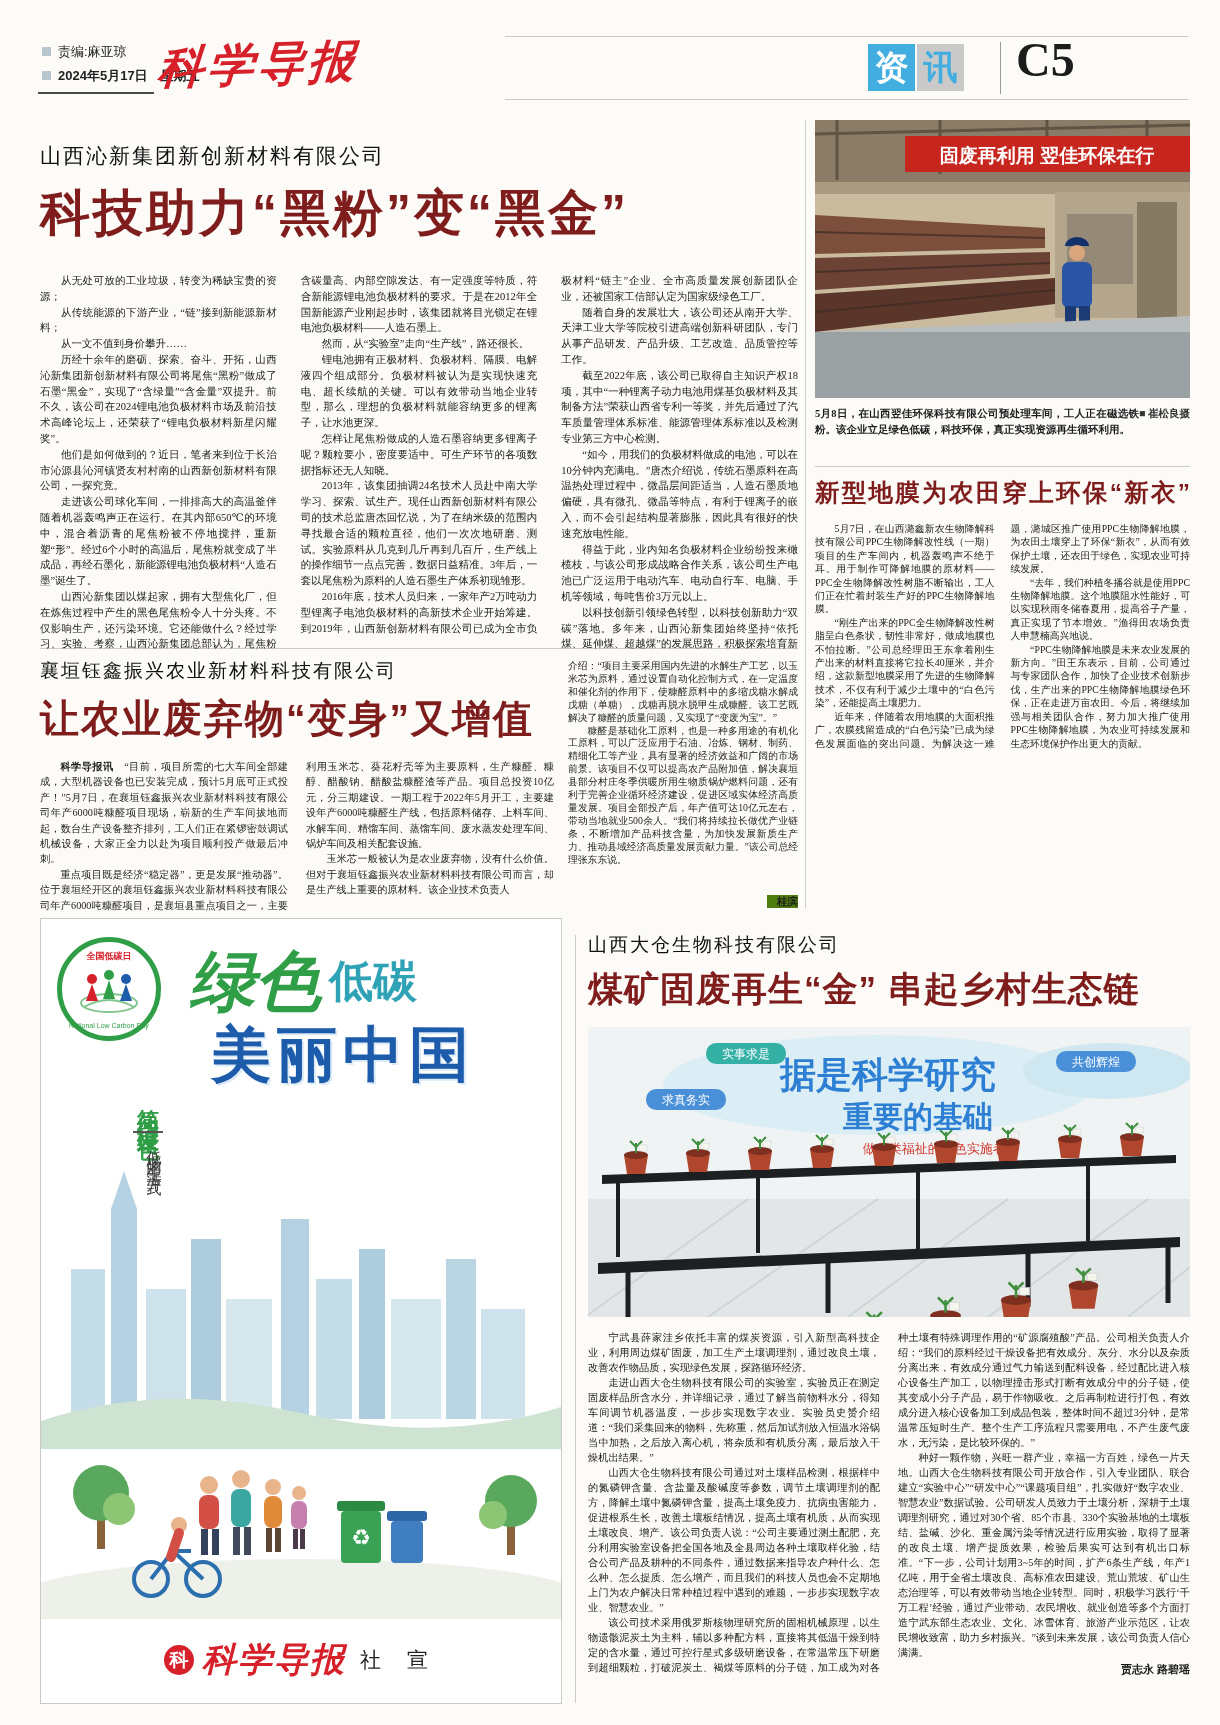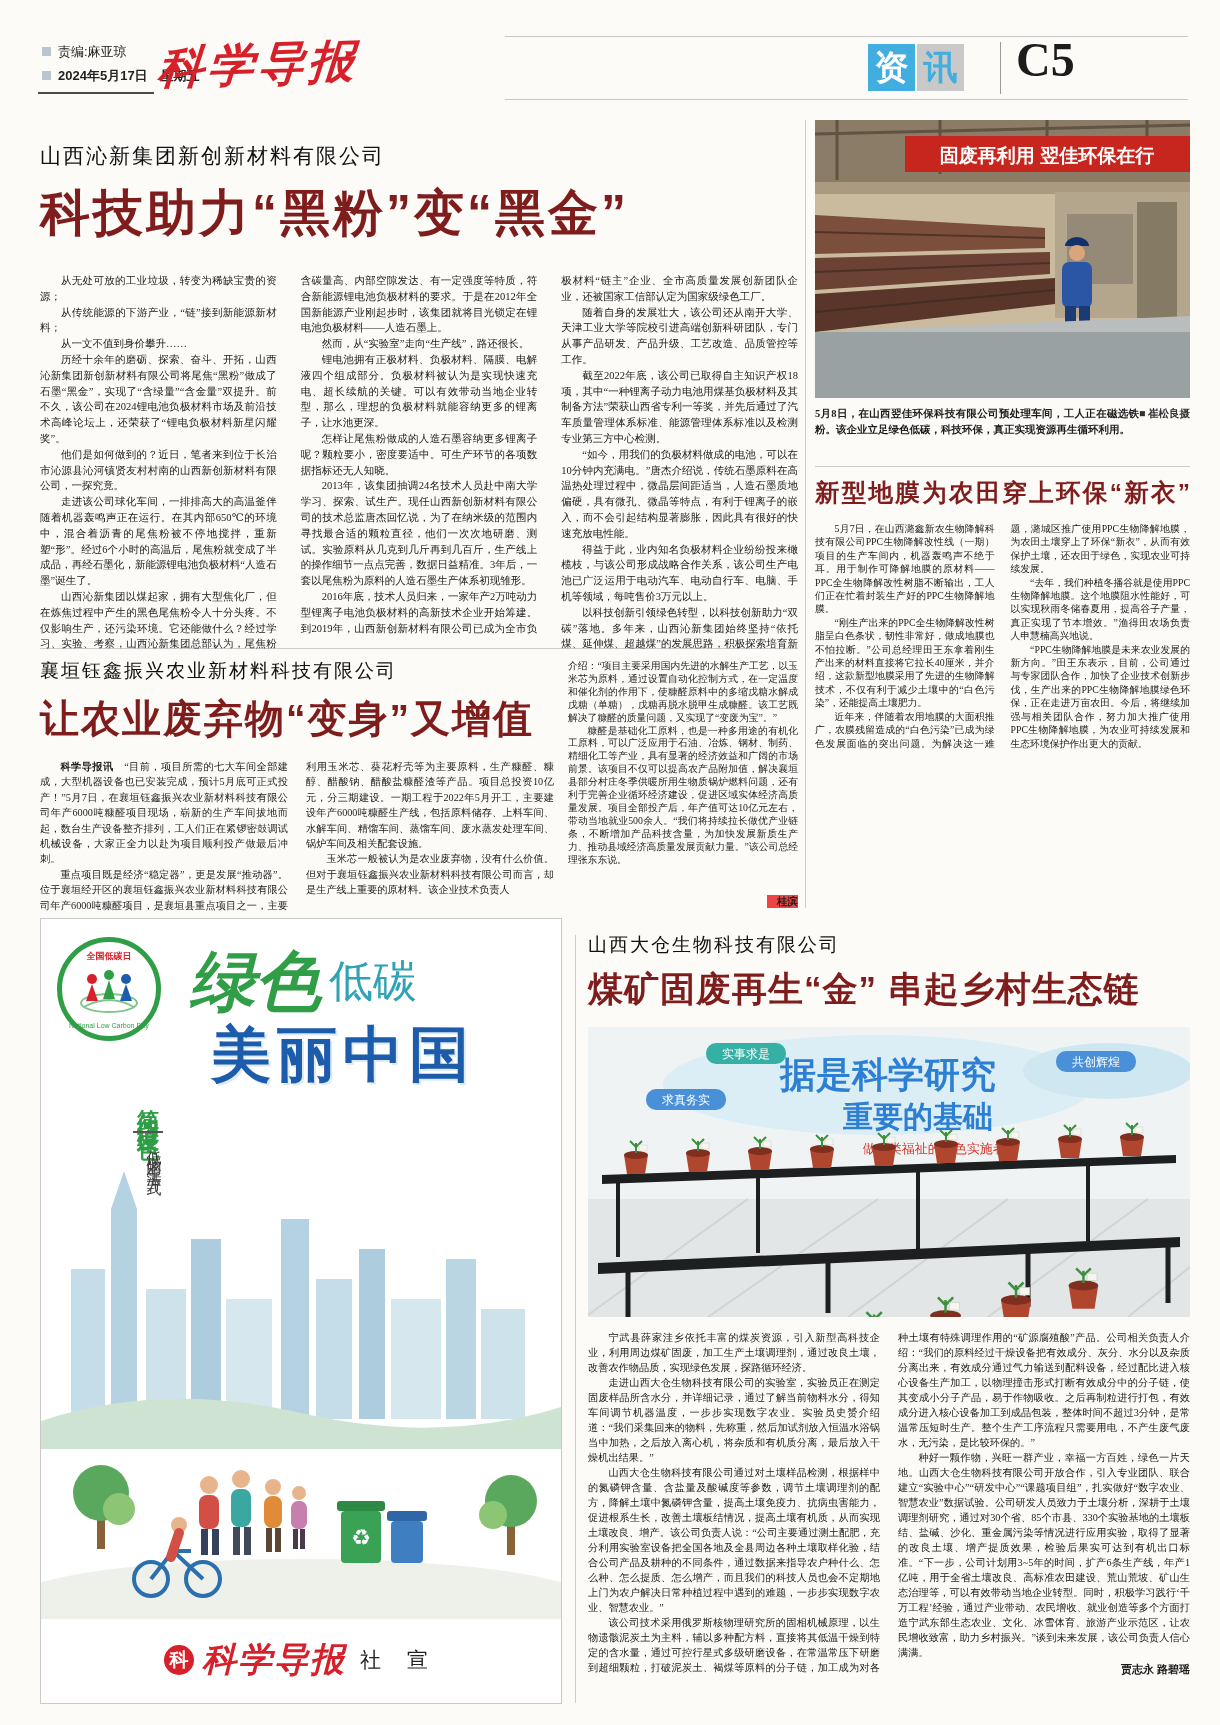--- a/index.html
+++ b/index.html
@@ -52,30 +52,30 @@
   #a3-left{position:absolute;left:0;top:0;width:514px;}
   #a3 .kicker{font-size:19px;}
   #a3 .headline{font-size:39px;letter-spacing:2px;margin-top:8px;}
   #a3-left-body{margin-top:13px;height:168px;column-count:2;column-gap:18px;
                 font-size:10.2px;line-height:15.4px;overflow:hidden;text-align:justify;}
   #a3-left-body p{text-indent:2em;}
   .lead-tag{font-family:"Liberation Sans",sans-serif;font-weight:bold;}
   #a3-right{position:absolute;right:0;top:2px;width:230px;height:248px;overflow:hidden;
             font-size:9.8px;line-height:12.9px;text-align:justify;}
   #a3-right p+p{text-indent:2em;}
-  #a3-byline{position:absolute;right:0;bottom:0;background:#ef4444;padding-left:10px;font-size:10.5px;}
+  #a3-byline{position:absolute;right:0;bottom:0;background:#4d7c0f;padding-left:10px;font-size:10.5px;}
   
   #ad{left:40px;top:918px;width:520px;height:784px;border:1px solid #c9c9c9;background:#ffffff;overflow:hidden;}
   #ad-logo{position:absolute;left:16px;top:18px;width:104px;height:104px;border:5px solid #2f9e46;
            border-radius:50%;box-sizing:border-box;text-align:center;}
   #ad-logo .lg-top{font-size:9px;color:#d6212b;font-weight:bold;margin-top:8px;font-family:"Liberation Sans",sans-serif;}
   #ad-logo .lg-bottom{font-size:7px;color:#2f9e46;position:absolute;bottom:7px;left:0;right:0;font-family:"Liberation Sans",sans-serif;}
   #ad-head1{position:absolute;left:148px;top:18px;white-space:nowrap;}
   #ad-head1 .g{font-size:66px;font-weight:900;font-style:italic;color:#2f9e46;font-family:"Liberation Serif",serif;}
-  #ad-head1 .t{font-size:44px;font-weight:400;color:#2fa3b5;font-family:"Liberation Sans",sans-serif;
+  #ad-head1 .t{font-size:44px;font-weight:700;color:#2fa3b5;font-family:"Liberation Sans",sans-serif;
                position:relative;top:-8px;left:8px;}
   #ad-head2{position:absolute;left:170px;top:96px;font-size:60px;font-weight:900;color:#1d5cab;
             letter-spacing:6px;font-family:"Liberation Sans",sans-serif;text-shadow:2px 2px 0 #dcebf7;}
   #ad-vert{position:absolute;left:92px;top:172px;height:230px;writing-mode:vertical-rl;display:flex;}
   #ad-vert .v1{font-size:22px;font-weight:bold;color:#2f9e46;letter-spacing:6px;font-family:"Liberation Sans",sans-serif;}
   #ad-vert .v2{font-size:15px;color:#3a3a3a;letter-spacing:5px;border-top:2px solid #555;
                padding-top:6px;margin-top:4px;font-family:"Liberation Sans",sans-serif;}
   #ad-sky{position:absolute;left:0;top:230px;width:520px;height:300px;}
   #ad-street{position:absolute;left:0;top:470px;width:520px;height:230px;}
   #ad-footer{position:absolute;left:0;bottom:20px;width:100%;text-align:center;white-space:nowrap;}

